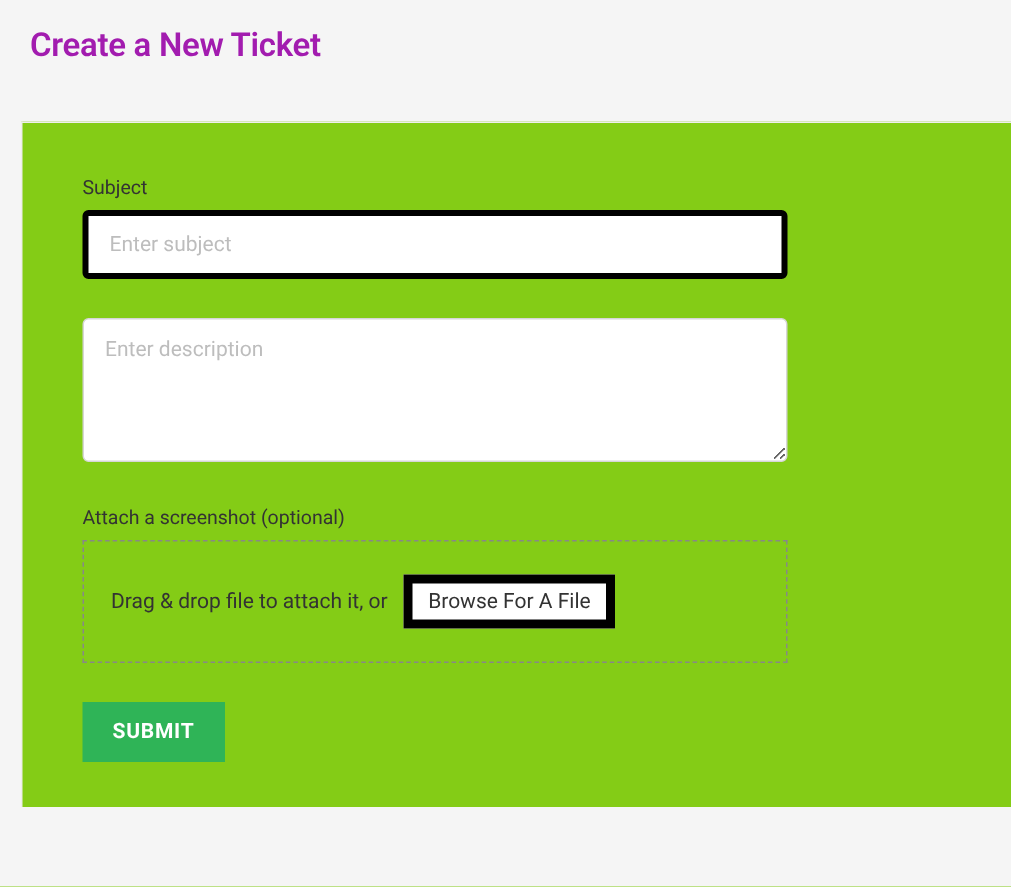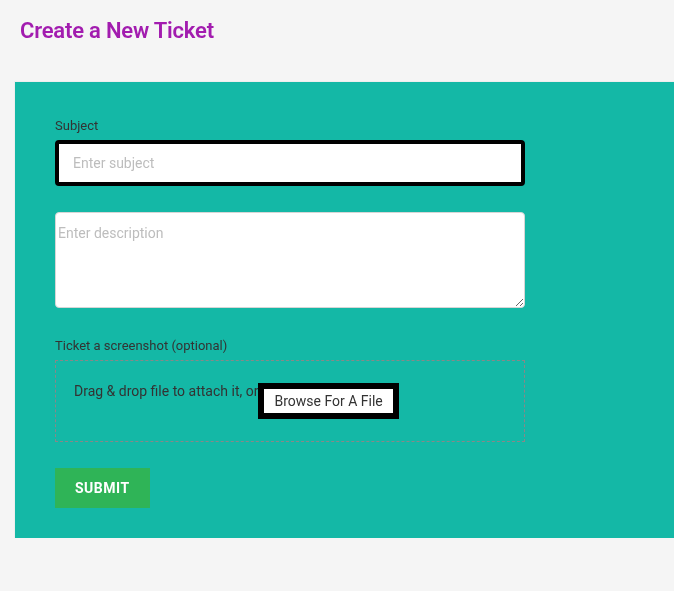--- a/index.html
+++ b/index.html
@@ -15,21 +15,21 @@
       overflow: hidden;
     }
     .page-title {
       font-size: 22px;
       font-weight: 600;
       color: #a21caf;
       padding: 18px 20px 10px 20px;
       letter-spacing: -0.2px;
     }
     .card {
-      background: #14b8a6;
+      background: #84cc16;
       margin: 28px 0 0 14px;
       padding: 36px 40px 30px 40px;
       border-top: 1px solid #eee;
       border-left: 1px solid #eee;
     }
     .form-group {
       margin-bottom: 26px;
     }
     .form-label {
       display: block;
@@ -47,42 +47,42 @@
       border-radius: 4px;
       color: #333;
       font-family: inherit;
     }
     .form-input::placeholder {
       color: #bdbdbd;
     }
     .form-textarea {
       width: 100%;
       max-width: 470px;
-      padding: 12px 2px;
+      padding: 12px 14px;
       font-size: 14px;
       border: 1px solid #d6d6d6;
       border-radius: 4px;
       color: #333;
       font-family: inherit;
       resize: vertical;
       min-height: 96px;
     }
     .form-textarea::placeholder {
       color: #bdbdbd;
     }
     .dropzone {
       width: 100%;
       max-width: 470px;
       border: 1px dashed #888;
       padding: 22px 18px;
       font-size: 14px;
       color: #333;
       display: flex;
-      align-items: flex-start;
-      gap: 0;
+      align-items: center;
+      gap: 11px;
       margin-bottom: 18px;
     }
     .browse-btn {
       border: 6px solid #000000;
       padding: 4px 10px;
       font-size: 14px;
       color: #333;
       background: #fff;
       cursor: pointer;
       font-family: inherit;
@@ -109,21 +109,21 @@
   <div class="form-group">
     <label class="form-label">Subject</label>
     <input type="text" class="form-input" placeholder="Enter subject" style="">
   </div>
 
   <div class="form-group">
     <textarea class="form-textarea" placeholder="Enter description" style=""></textarea>
   </div>
 
   <div class="form-group">
-    <label class="form-label">Ticket a screenshot (optional)</label>
+    <label class="form-label">Attach a screenshot (optional)</label>
     <div class="dropzone">
       <span>Drag &amp; drop file to attach it, or </span>
       <button type="button" class="browse-btn">Browse For A File</button>
     </div>
   </div>
 
   <button type="button" class="submit-btn">SUBMIT</button>
 
 </div>
 

